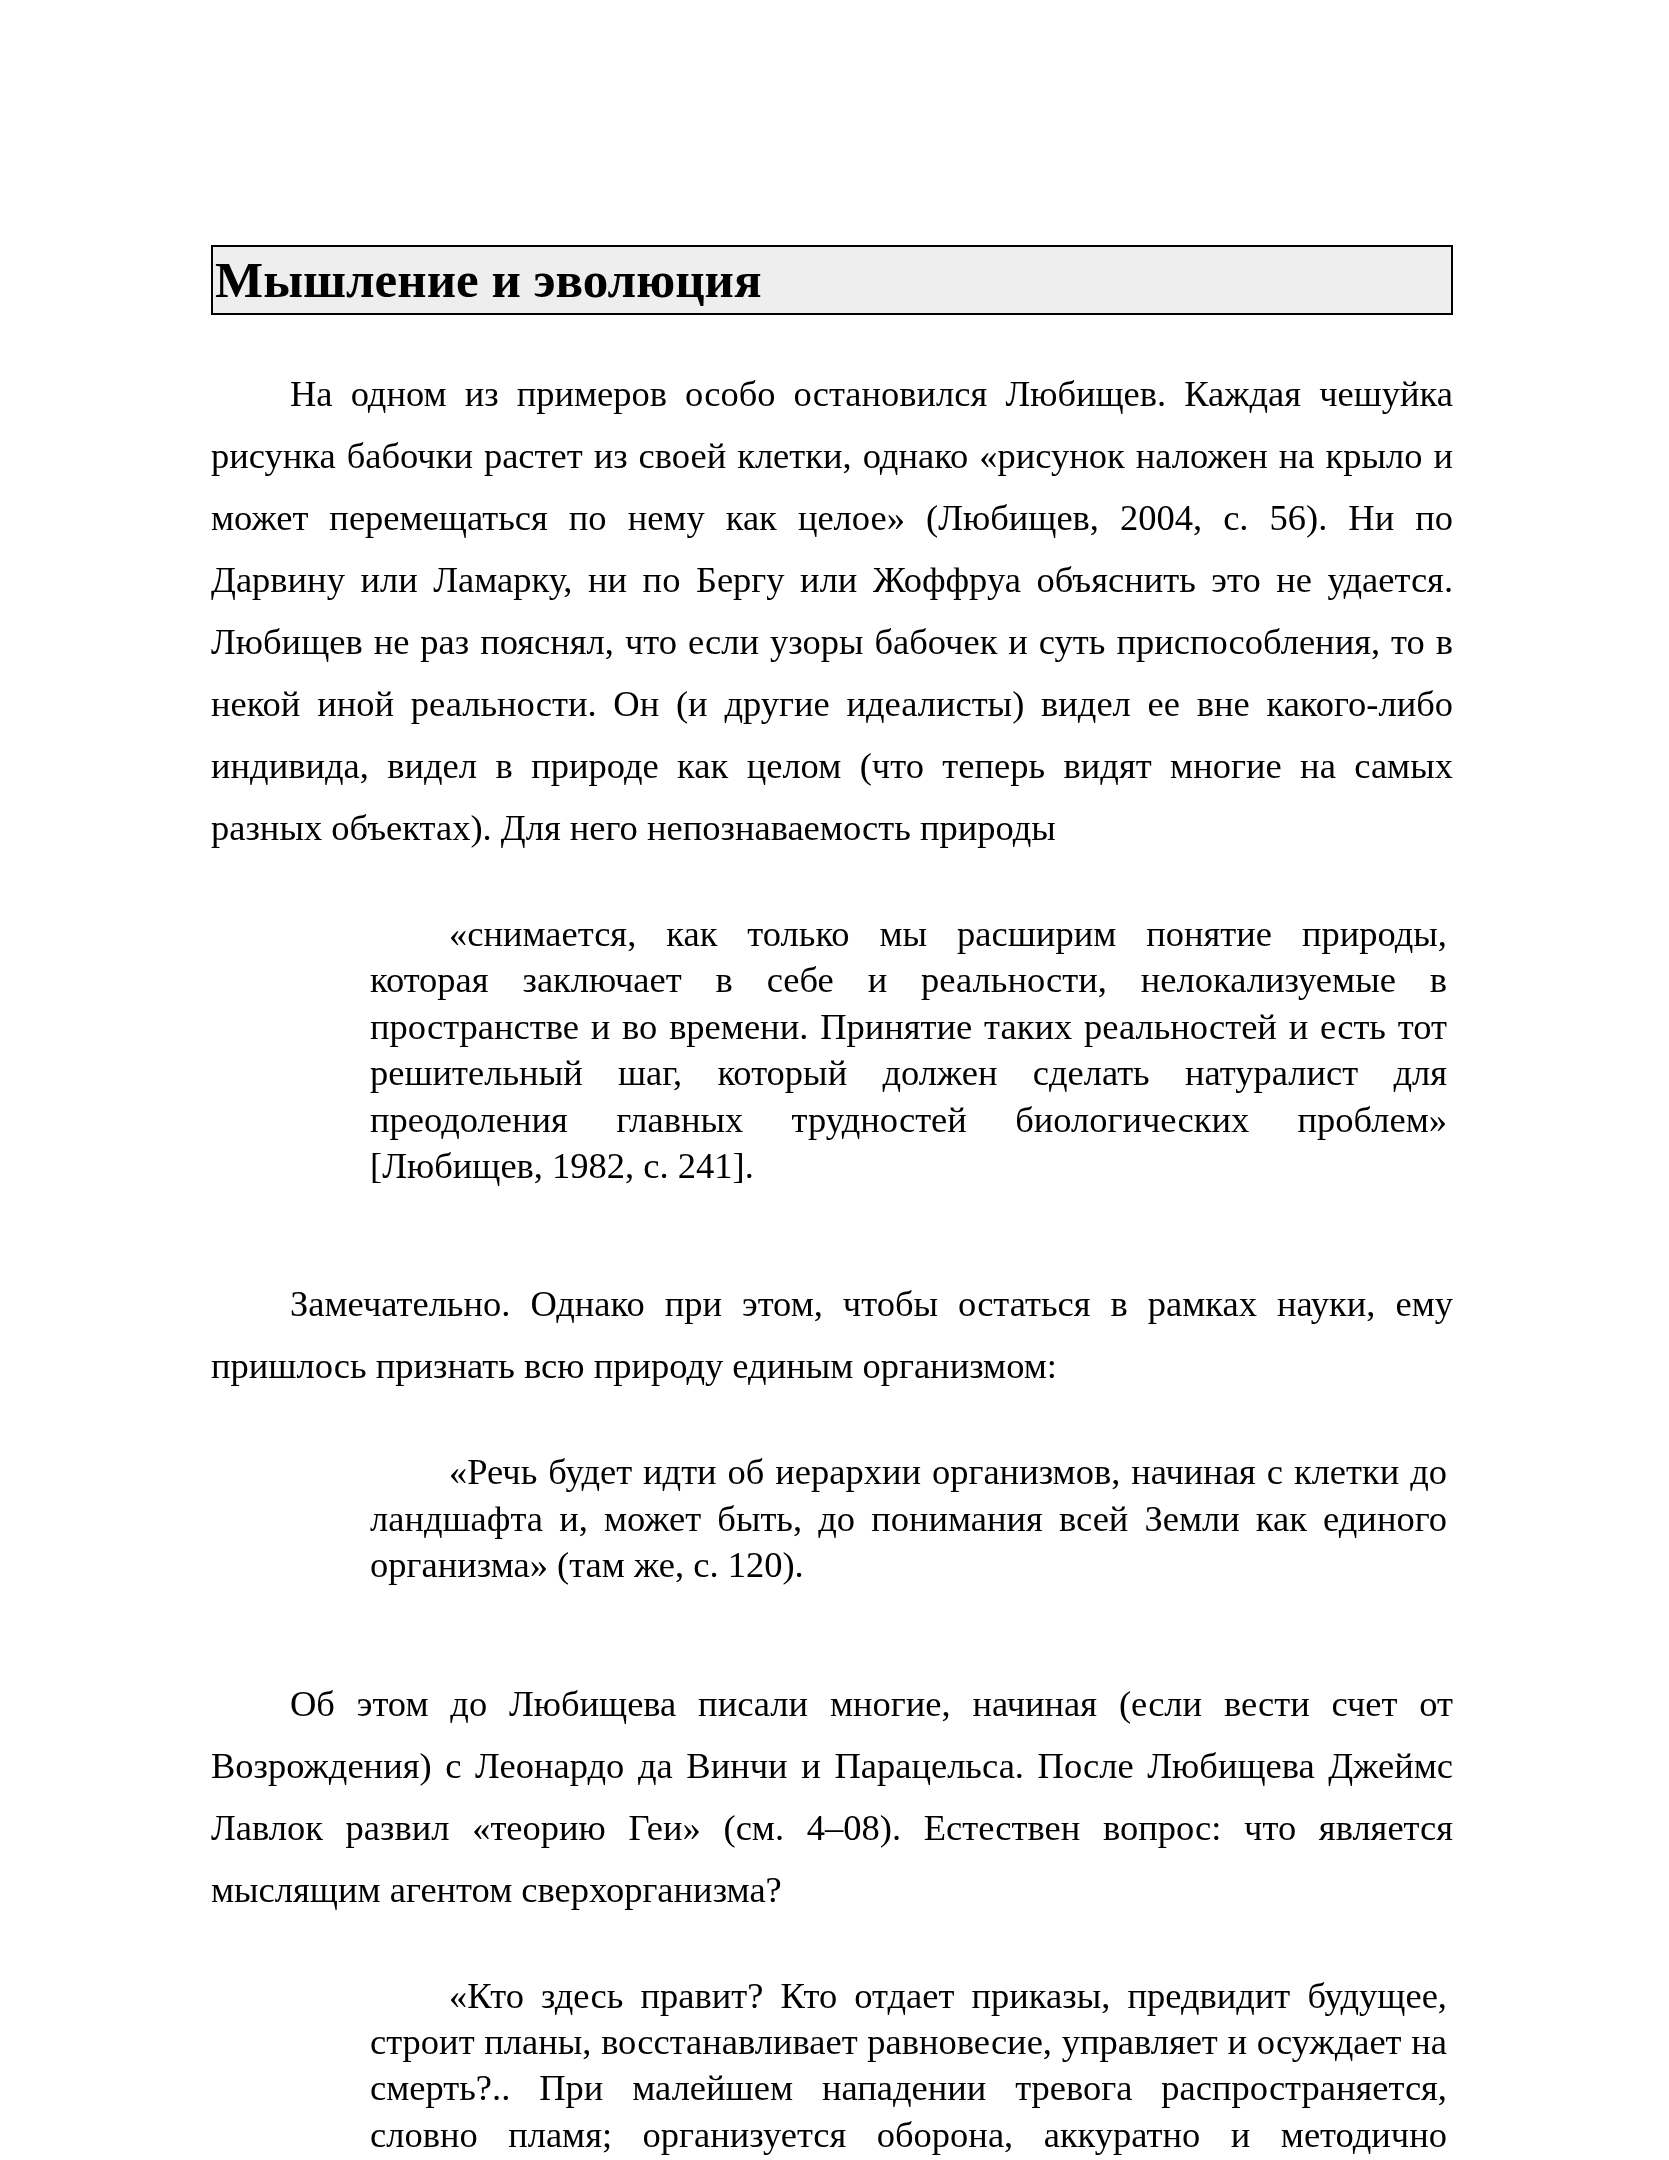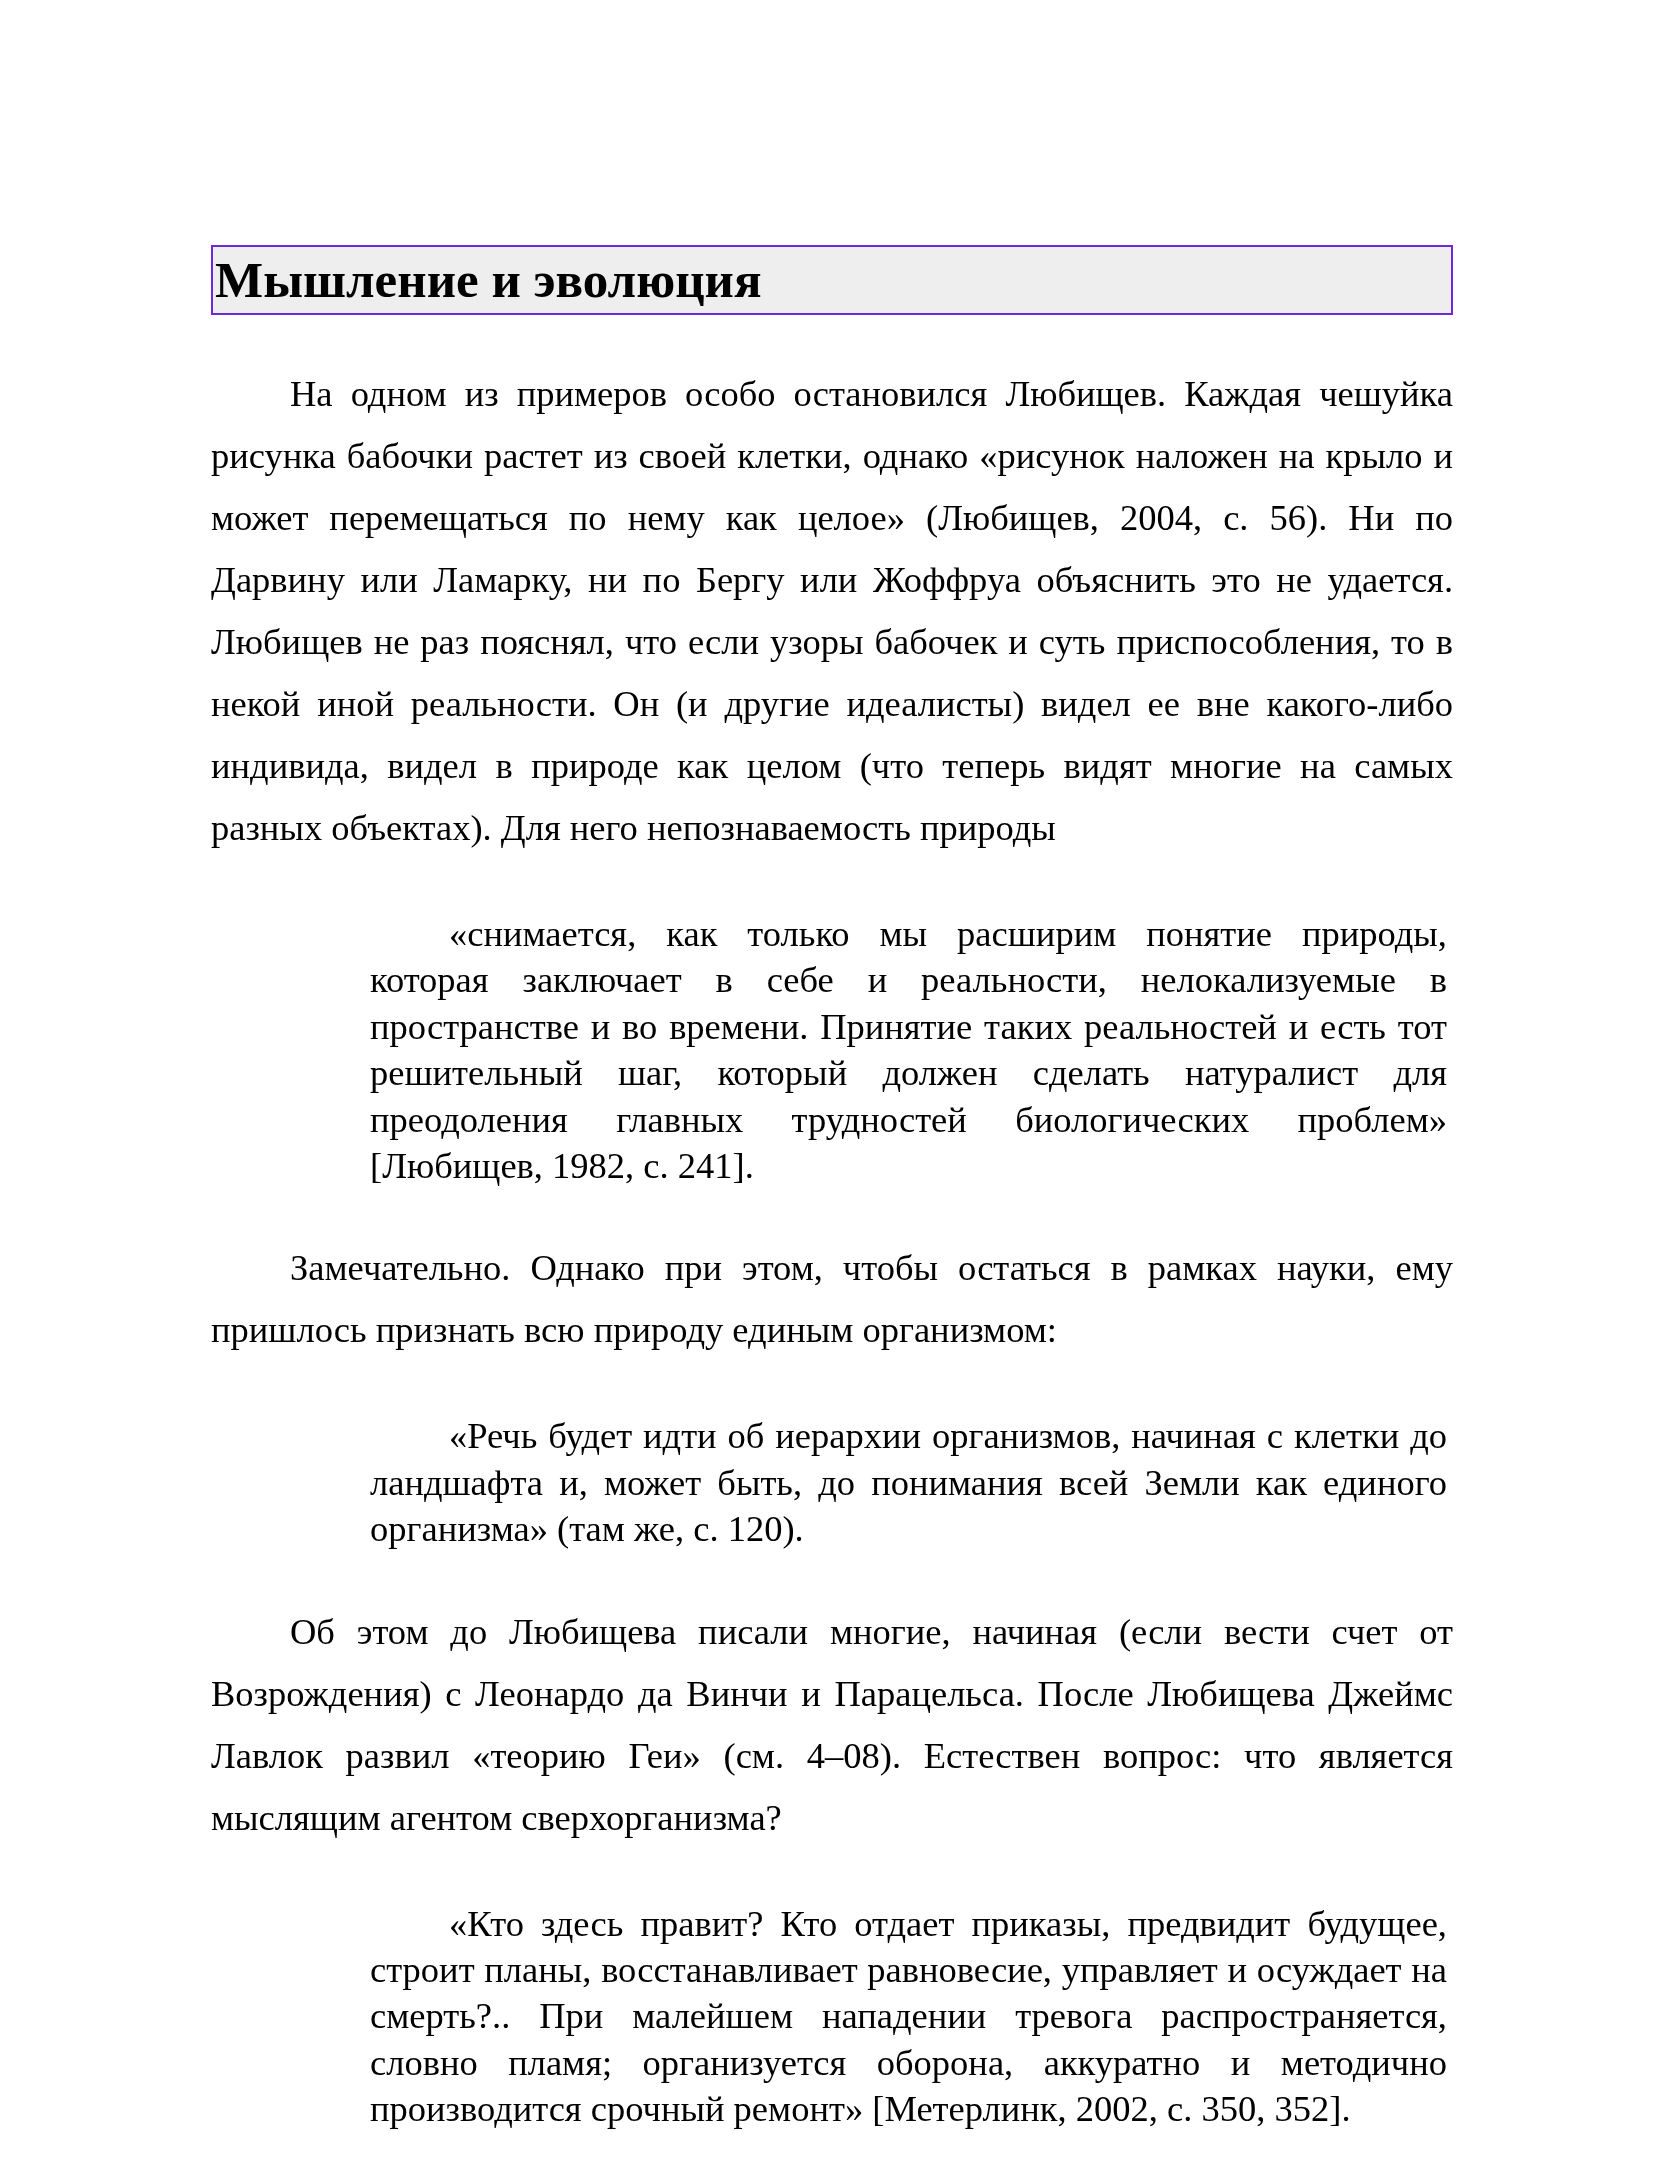--- a/index.html
+++ b/index.html
@@ -19,21 +19,21 @@
       position: absolute;
       left: 211px;
       top: 245px;
       width: 1242px;
     }
     .chapter-title {
       box-sizing: border-box;
       width: 1242px;
       height: 70px;
       background: #eeeeee;
-      border: 2px solid #6d28d9;
+      border: 2px solid #000000;
       font-weight: bold;
       font-size: 51px;
       line-height: 66px;
       padding-left: 2px;
       margin: 0 0 48px 0;
       letter-spacing: 0px;
     }
     .para {
       font-size: 36.5px;
       line-height: 62px;
@@ -42,21 +42,21 @@
       margin: 0;
     }
     .quote {
       font-size: 36.5px;
       line-height: 46.4px;
       text-align: justify;
       text-indent: 79px;
       margin: 16px 6px 0 159px;
     }
     .gap-before-quote { margin-top: 52px; }
-    .gap-after-quote { margin-top: 48px; }
+    .gap-after-quote { margin-top: 84px; }
   </style>
 </head>
 <body>
 
 <div class="page">
   <h1 class="chapter-title">Мышление и эволюция</h1>
 
   <p class="para">На одном из примеров особо остановился Любищев. Каждая чешуйка рисунка бабочки растет из своей клетки, однако «рисунок наложен на крыло и может перемещаться по нему как целое» (Любищев, 2004, с. 56). Ни по Дарвину или Ламарку, ни по Бергу или Жоффруа объяснить это не удается. Любищев не раз пояснял, что если узоры бабочек и суть приспособления, то в некой иной реальности. Он (и другие идеалисты) видел ее вне какого-либо индивида, видел в природе как целом (что теперь видят многие на самых разных объектах). Для него непознаваемость природы</p>
 
   <p class="quote gap-before-quote">«снимается, как только мы расширим понятие природы, которая заключает в себе и реальности, нелокализуемые в пространстве и во времени. Принятие таких реальностей и есть тот решительный шаг, который должен сделать натуралист для преодоления главных трудностей биологических проблем» [Любищев, 1982, с. 241].</p>

